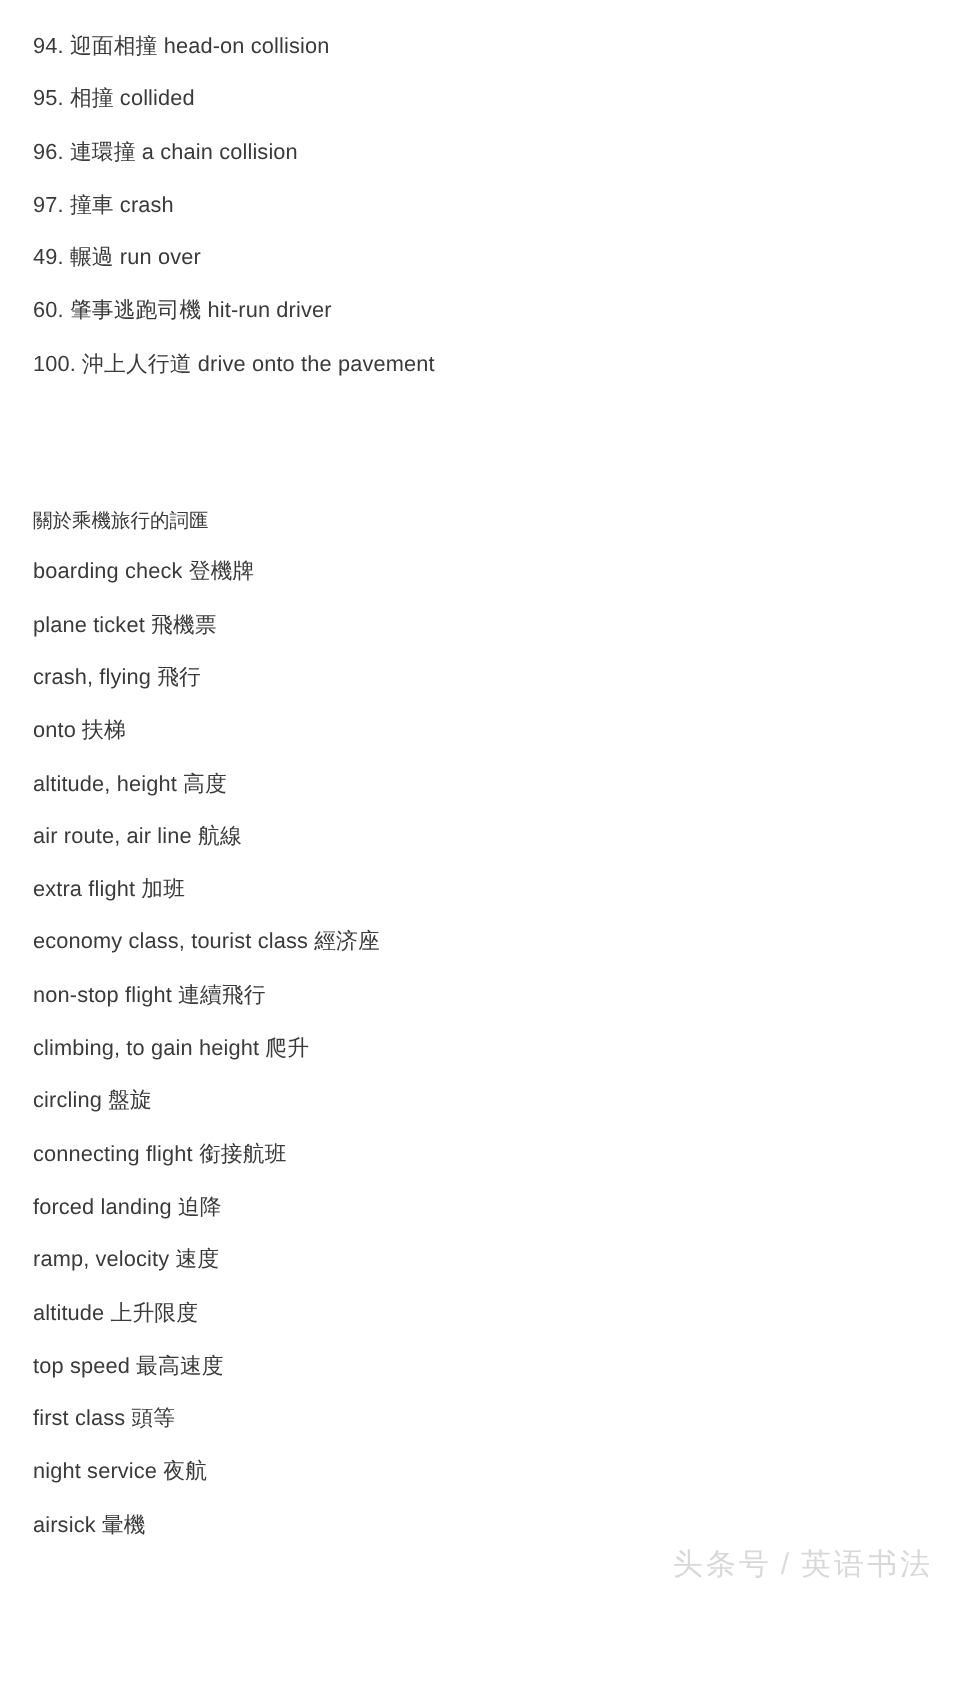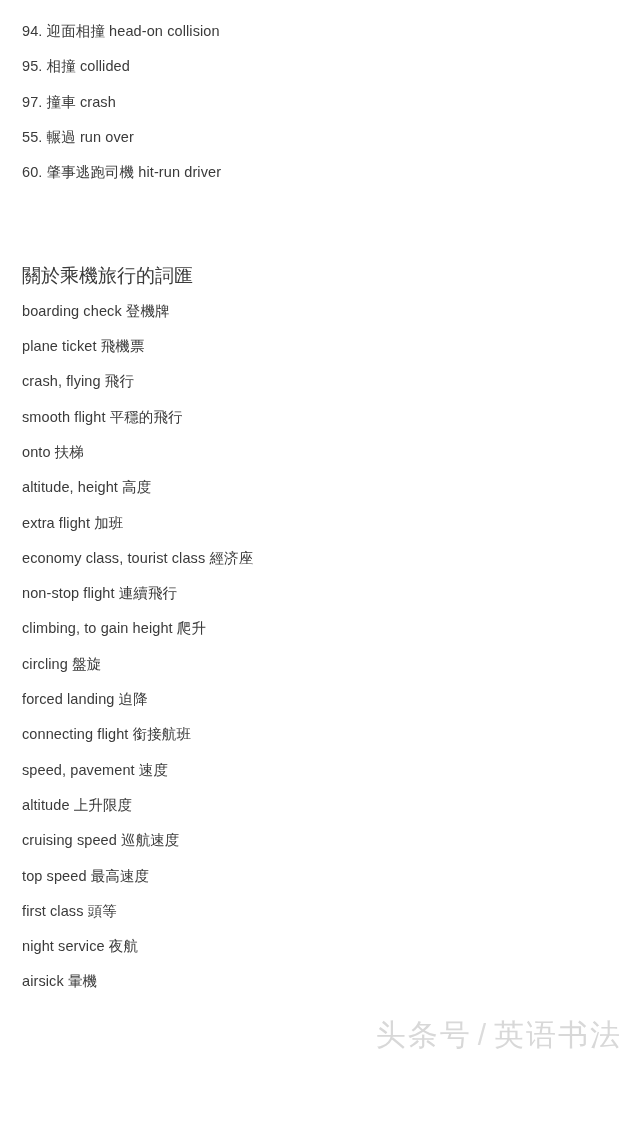--- a/index.html
+++ b/index.html
@@ -26,76 +26,77 @@
     font-size: 14.5px;
     line-height: 35.3px;
     color: #3a3a3a;
     white-space: nowrap;
     letter-spacing: 0.1px;
   }
   .gap {
     height: 68px;
   }
   .section-head {
-    font-size: 19px;
+    font-size: 13px;
     line-height: 35.3px;
     color: #3a3a3a;
     white-space: nowrap;
   }
   .watermark {
     position: absolute;
     right: 18px;
     bottom: 14px;
-    font-size: 30px;
+    font-size: 20px;
     color: #d8d8d8;
     font-family: "Liberation Serif", serif;
     letter-spacing: 2px;
     white-space: nowrap;
     user-select: none;
   }
   .watermark .sep {
     color: #dcdcdc;
     padding: 0 6px;
     font-family: "Liberation Sans", sans-serif;
   }
 </style>
 </head>
 <body>
 
 <div class="page">
 
   <div>
     <div class="line">94. 迎面相撞 head-on collision</div>
     <div class="line">95. 相撞 collided</div>
+    <div class="line">96. 連環撞 a chain collision</div>
     <div class="line">97. 撞車 crash</div>
-    <div class="line">55. 輾過 run over</div>
+    <div class="line">49. 輾過 run over</div>
     <div class="line">60. 肇事逃跑司機 hit-run driver</div>
+    <div class="line">100. 沖上人行道 drive onto the pavement</div>
   </div>
 
   <div class="gap"></div>
 
   <div class="section-head">關於乘機旅行的詞匯</div>
 
   <div>
     <div class="line">boarding check 登機牌</div>
     <div class="line">plane ticket 飛機票</div>
     <div class="line">crash, flying 飛行</div>
-    <div class="line">smooth flight 平穩的飛行</div>
     <div class="line">onto 扶梯</div>
     <div class="line">altitude, height 高度</div>
+    <div class="line">air route, air line 航線</div>
     <div class="line">extra flight 加班</div>
     <div class="line">economy class, tourist class 經济座</div>
     <div class="line">non-stop flight 連續飛行</div>
     <div class="line">climbing, to gain height 爬升</div>
     <div class="line">circling 盤旋</div>
+    <div class="line">connecting flight 銜接航班</div>
     <div class="line">forced landing 迫降</div>
-    <div class="line">connecting flight 銜接航班</div>
-    <div class="line">speed, pavement 速度</div>
+    <div class="line">ramp, velocity 速度</div>
     <div class="line">altitude 上升限度</div>
-    <div class="line">cruising speed 巡航速度</div>
     <div class="line">top speed 最高速度</div>
     <div class="line">first class 頭等</div>
     <div class="line">night service 夜航</div>
     <div class="line">airsick 暈機</div>
   </div>
 
   <div class="watermark">
     <span>头条号</span><span class="sep">/</span><span>英语书法</span>
   </div>
 

